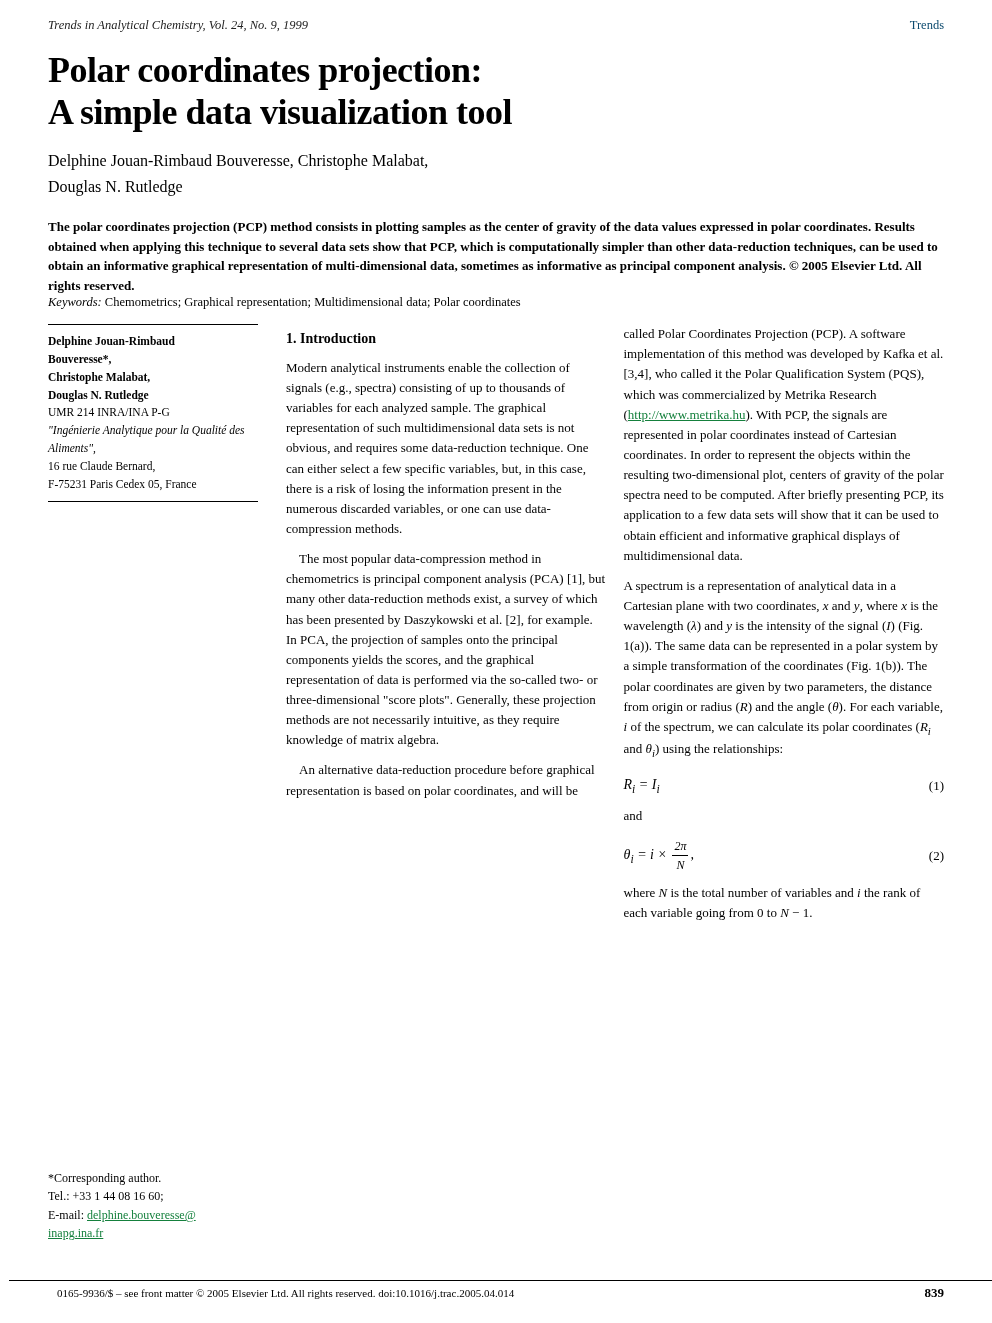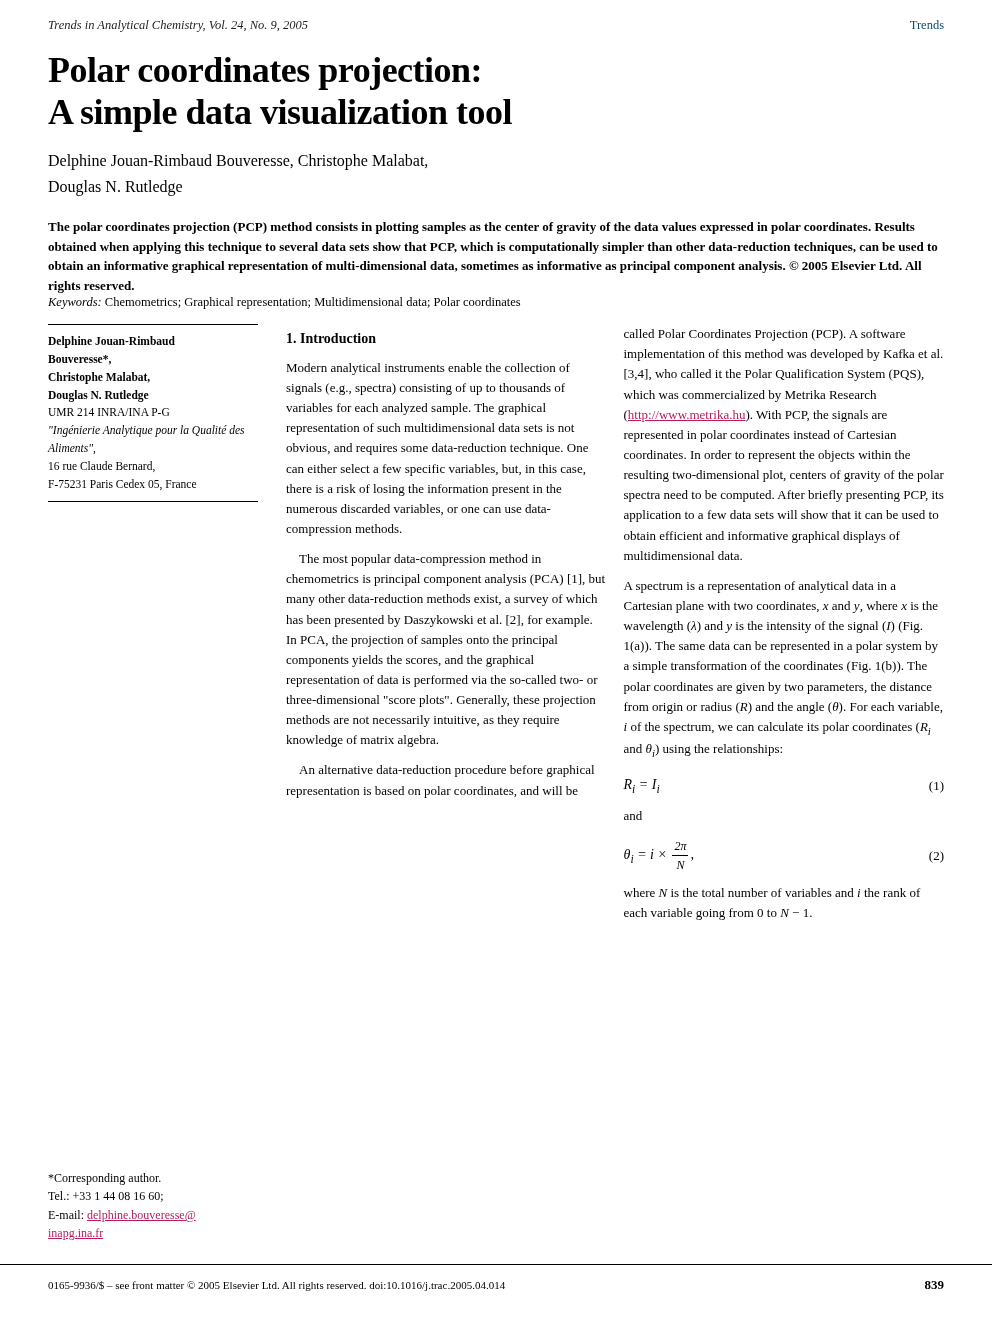--- a/index.html
+++ b/index.html
@@ -196,53 +196,53 @@
     }
     .fraction .den {
       padding: 0 2px;
       font-size: 12px;
     }
 
     
     .page-footer {
       position: absolute;
       bottom: 18px;
-      left: 0;
+      left: 9px;
       right: 0;
-      padding: 12px 48px;
+      padding: 4px 48px;
       display: flex;
       justify-content: space-between;
       align-items: center;
       font-size: 11.5px;
       border-top: 1px solid #000;
     }
     .page-footer-left {
       font-size: 11px;
     }
     .page-footer-right {
       font-weight: bold;
       font-size: 13px;
     }
 
     .link-blue {
-      color: #be185d;
+      color: #15803d;
       text-decoration: underline;
     }
 
     .italic { font-style: italic; }
 
     .and-word { }
   </style>
 </head>
 <body>
 
 <div class="page">
 
   <div class="page-header">
-    <span class="header-left">Trends in Analytical Chemistry, Vol. 24, No. 9, 2005</span>
+    <span class="header-left">Trends in Analytical Chemistry, Vol. 24, No. 9, 1999</span>
     <span class="header-right">Trends</span>
   </div>
 
   <div class="main-content">
 
     <div class="title-block">
       <div class="article-title">
         Polar coordinates projection:<br>A simple data visualization tool
       </div>
       <div class="authors">

